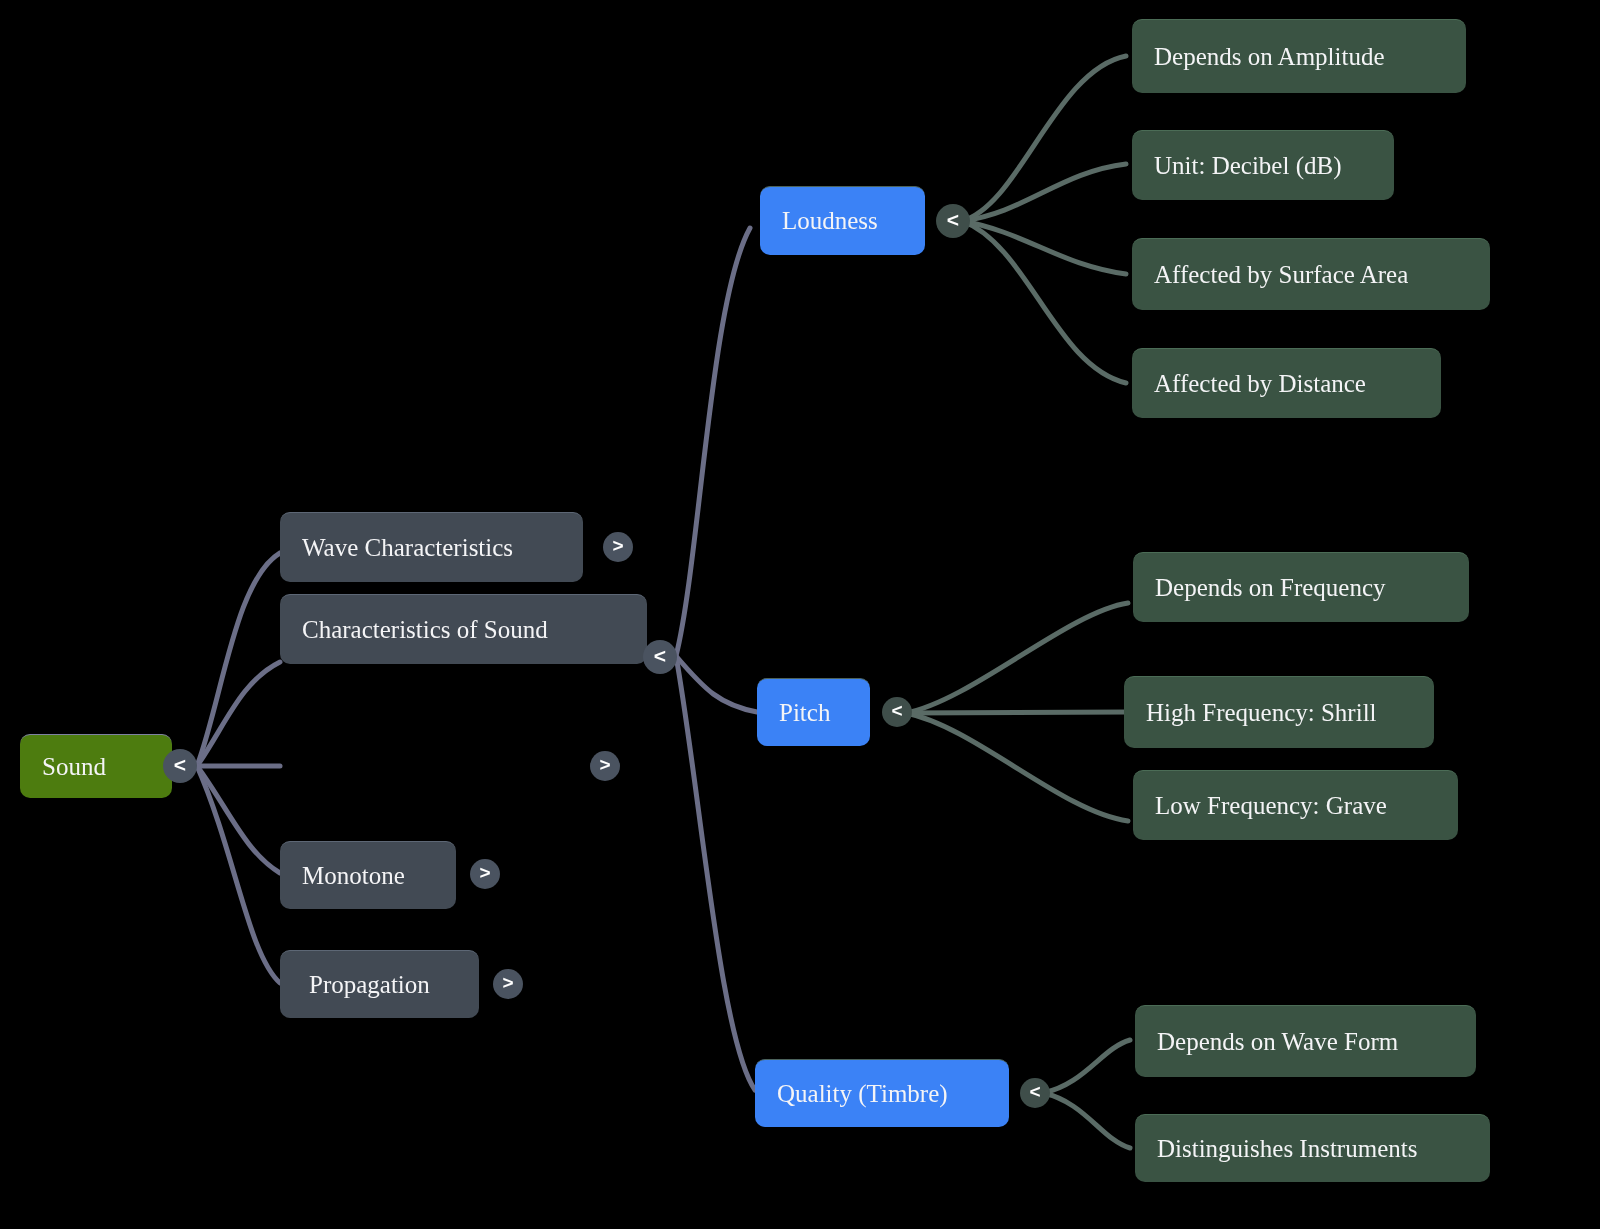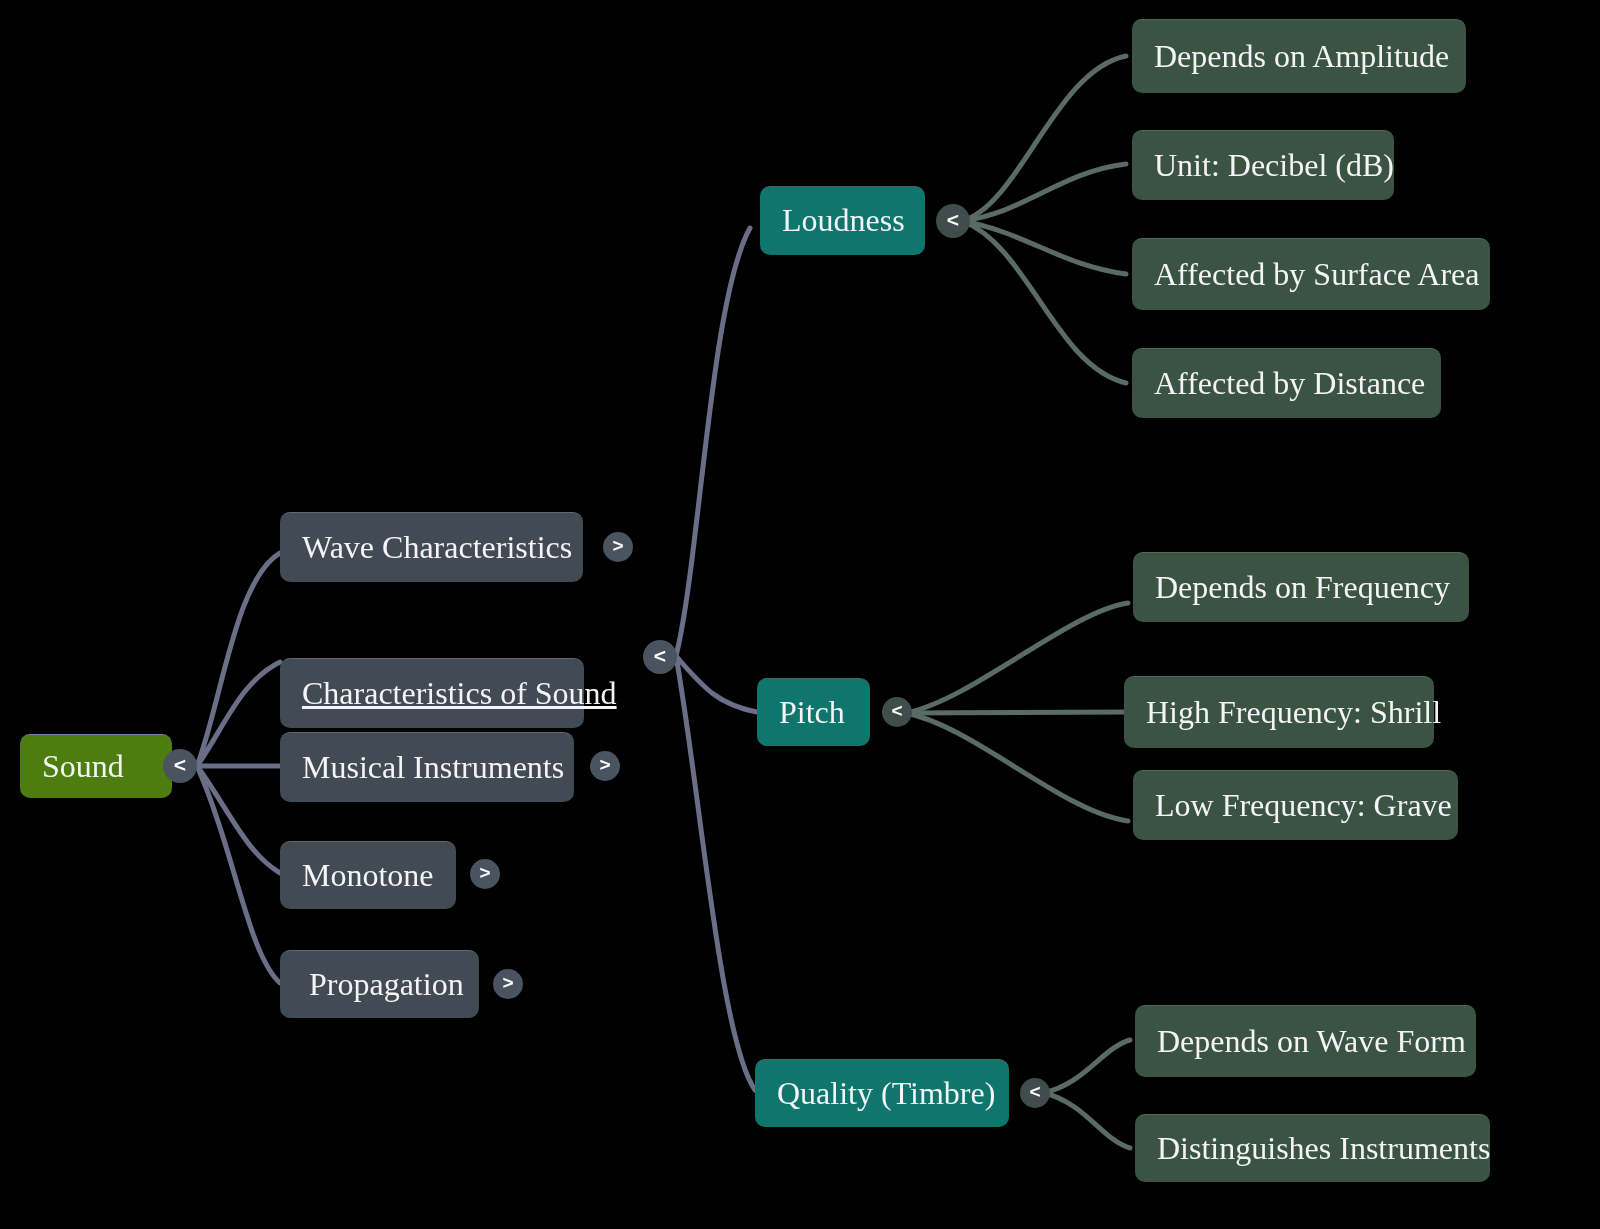--- a/index.html
+++ b/index.html
@@ -26,37 +26,37 @@
     height: 1229px;
     pointer-events: none;
   }
   .node {
     position: absolute;
     box-sizing: border-box;
     display: flex;
     align-items: center;
     border-radius: 10px;
     color: #f4f4f6;
-    font-size: 32px;
+    font-size: 25px;
     line-height: 1.1;
     padding-left: 22px;
     padding-right: 22px;
     white-space: nowrap;
     z-index: 5;
   }
   .node-root {
     background: #4d7c0f;
     border-top: 1px solid #7e82a0;
   }
   .node-l1 {
     background: #424a54;
     border-top: 1px solid #5d6775;
   }
   .node-l2 {
-    background: #0f766e;
+    background: #3b82f6;
     border-top: 1px solid #4c635c;
   }
   .node-leaf {
     background: #3a5343;
     border-top: 1px solid #4b6c56;
   }
   .toggle {
     position: absolute;
     width: 34px;
     height: 34px;
@@ -134,30 +134,27 @@
     <span class="toggle-chev">&lt;</span>
   </div>
 
   <div class="node node-l1" style="left:280px; top:512px; width:303px; height:70px;">
     <span>Wave Characteristics</span>
   </div>
   <div class="toggle toggle-slate toggle-sm" style="left:603px; top:532px;">
     <span class="toggle-chev">&gt;</span>
   </div>
 
-  <div class="node node-l1" style="left:280px; top:658px; width:304px; height:70px;text-decoration:underline;">
+  <div class="node node-l1" style="left:280px; top:594px; width:367px; height:70px;">
     <span>Characteristics of Sound</span>
   </div>
   <div class="toggle toggle-slate" style="left:643px; top:640px;">
     <span class="toggle-chev">&lt;</span>
   </div>
 
-  <div class="node node-l1" style="left:280px; top:732px; width:294px; height:70px;">
-    <span>Musical Instruments</span>
-  </div>
   <div class="toggle toggle-slate toggle-sm" style="left:590px; top:751px;">
     <span class="toggle-chev">&gt;</span>
   </div>
 
   <div class="node node-l1" style="left:280px; top:841px; width:176px; height:68px;">
     <span>Monotone</span>
   </div>
   <div class="toggle toggle-slate toggle-sm" style="left:470px; top:859px;">
     <span class="toggle-chev">&gt;</span>
   </div>

